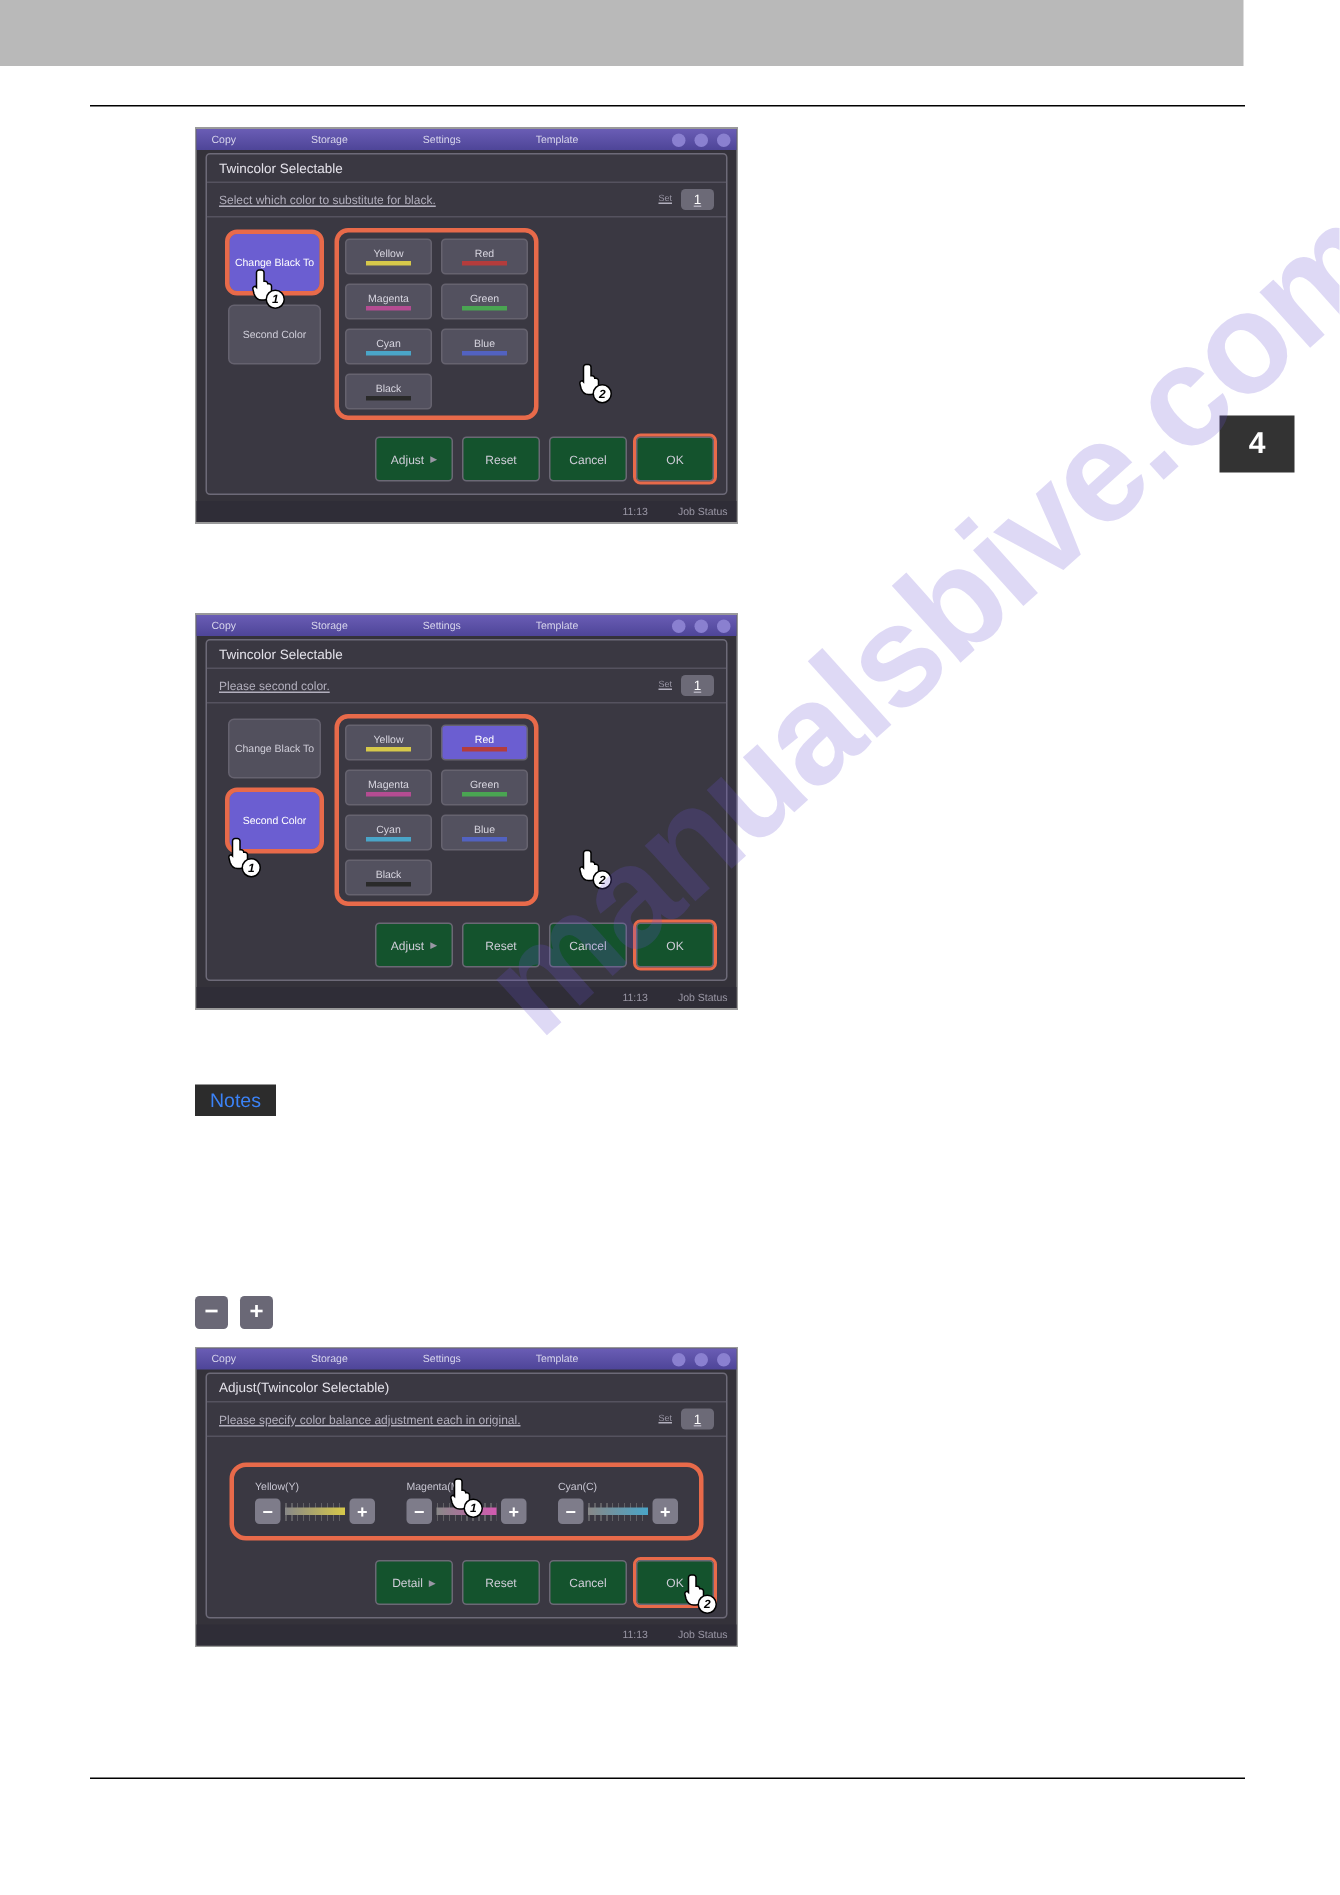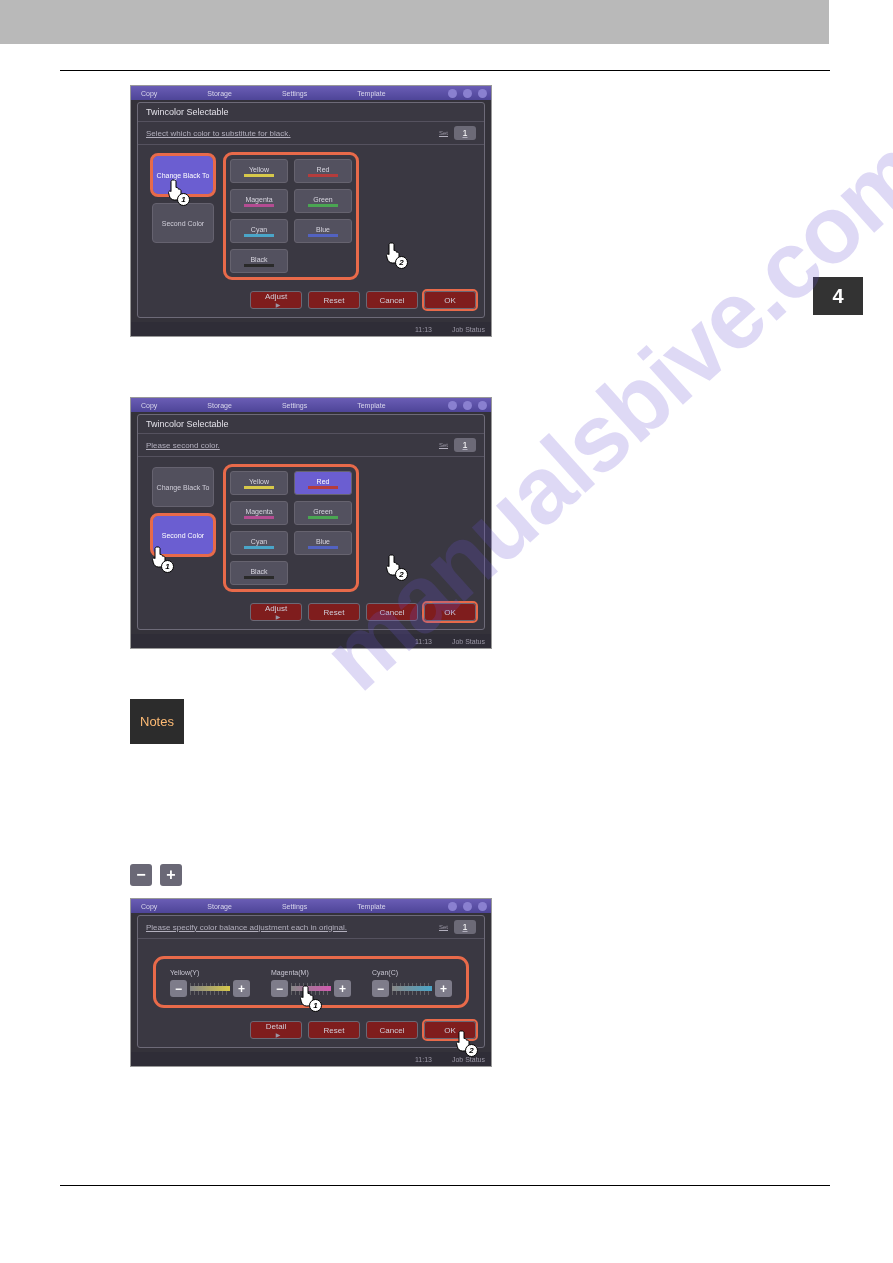--- a/index.html
+++ b/index.html
@@ -44,22 +44,22 @@
     font-size: 20px;
     font-weight: bold;
     display: flex;
     align-items: center;
     justify-content: center;
   }
 
   .notes-label {
     display: inline-block;
     background: #2c2c2c;
-    color: #fdba74;
-    padding: 15px 10px;
+    color: #3b82f6;
+    padding: 3px 10px;
     font-size: 13px;
     margin: 20px 0 10px 70px;
   }
 
   
   .device {
     width: 362px;
     border: 1px solid #999;
     background: #34323a;
     color: #c8c8d0;
@@ -158,29 +158,28 @@
   }
   .colorbtn.sel { background:#6b5ed1; color:#fff;}
   .swatch { width:30px; height:3px; }
   .dlg-footer {
     padding: 6px 8px 8px;
     display:flex;
     justify-content:flex-end;
     gap:6px;
   }
   .fbtn {
-    min-width: 52px; height:18px;
-    background:#7f1d1d;
+    min-width: 52px; height:30px;
+    background:#14532d;
     color:#d0ced9;
     border:1px solid #6b6875;
     border-radius:3px;
     font-size:8px;
     display:flex; align-items:center; justify-content:center;
     position:relative;
-    flex-direction:column;
   }
   .fbtn.ok { outline:2px solid #e86a4a; }
   .fbtn .tri { font-size:6px; margin-left:4px; color:#9a97a5;}
   .device-bottom {
     height: 14px;
     background:#2f2d37;
     font-size:7px;
     color:#9a97a5;
     display:flex;
     align-items:center;
@@ -458,20 +457,21 @@
         <span class="tab-item">Storage</span>
         <span class="tab-item">Settings</span>
         <span class="tab-item">Template</span>
         <span class="icons">
           <span class="icon"></span>
           <span class="icon"></span>
           <span class="icon"></span>
         </span>
       </div>
       <div class="dlg">
+        <div class="dlg-title">Adjust(Twincolor Selectable)</div>
         <div class="dlg-sub">
           <span>Please specify color balance adjustment each in original.</span>
           <span class="set-box">
             <span class="set-lbl">Set</span>
             <span class="set-val">1</span>
           </span>
         </div>
         <div class="adj-body">
           <div class="adj-row" id="adjrow">
               <div class="adj-col">

